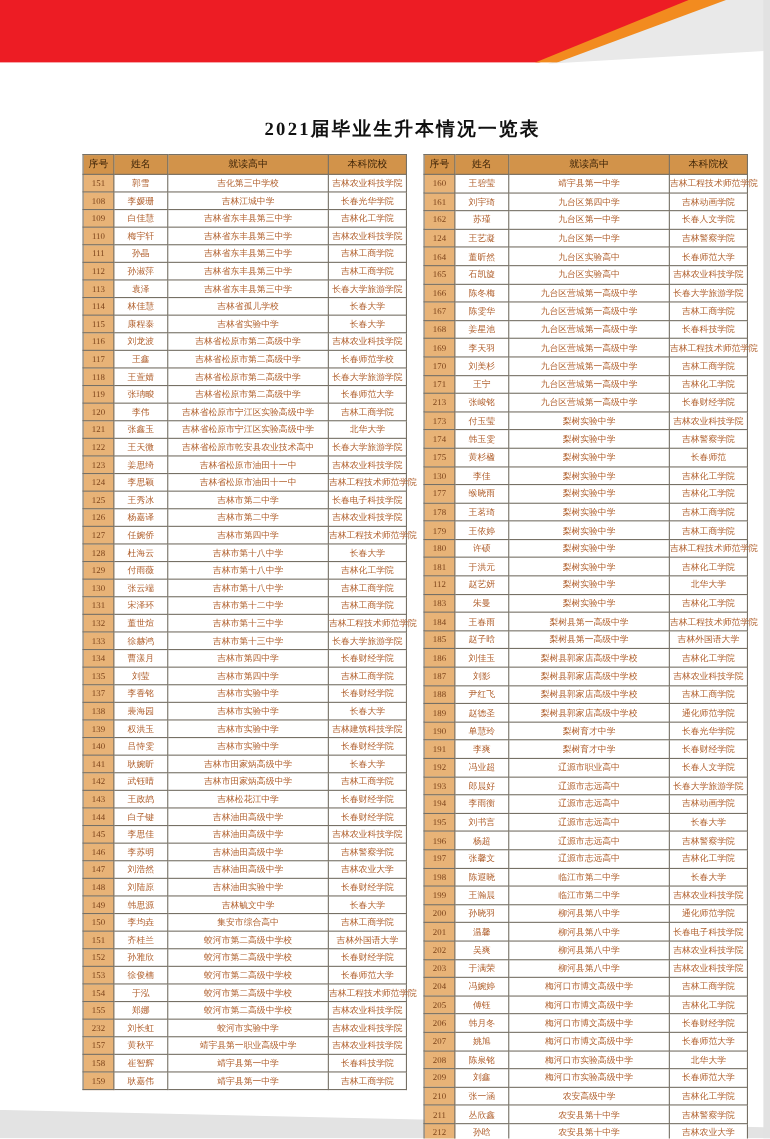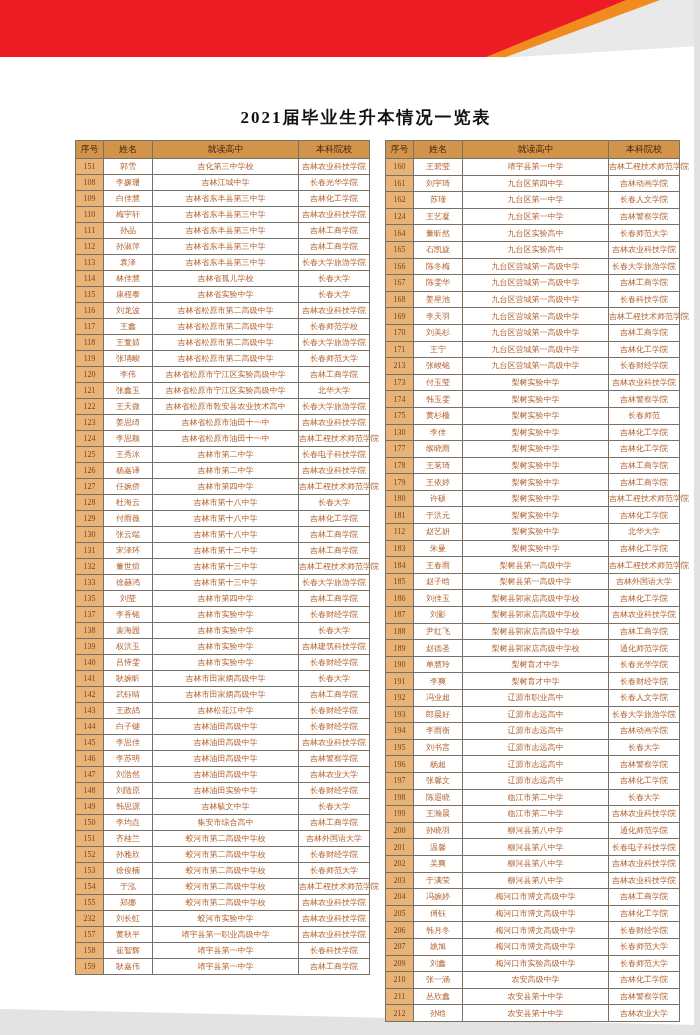--- a/index.html
+++ b/index.html
@@ -234,20 +234,26 @@
           <td class="c2">吉林市第十三中学</td>
           <td class="c3">吉林工程技术师范学院</td>
         </tr>
         <tr>
           <td class="c0">133</td>
           <td class="c1">徐赫鸿</td>
           <td class="c2">吉林市第十三中学</td>
           <td class="c3">长春大学旅游学院</td>
         </tr>
         <tr>
+          <td class="c0">134</td>
+          <td class="c1">曹漾月</td>
+          <td class="c2">吉林市第四中学</td>
+          <td class="c3">长春财经学院</td>
+        </tr>
+        <tr>
           <td class="c0">135</td>
           <td class="c1">刘莹</td>
           <td class="c2">吉林市第四中学</td>
           <td class="c3">吉林工商学院</td>
         </tr>
         <tr>
           <td class="c0">137</td>
           <td class="c1">李香铭</td>
           <td class="c2">吉林市实验中学</td>
           <td class="c3">长春财经学院</td>
@@ -679,20 +685,26 @@
           <td class="c2">梅河口市博文高级中学</td>
           <td class="c3">长春财经学院</td>
         </tr>
         <tr>
           <td class="c0">207</td>
           <td class="c1">姚旭</td>
           <td class="c2">梅河口市博文高级中学</td>
           <td class="c3">长春师范大学</td>
         </tr>
         <tr>
+          <td class="c0">208</td>
+          <td class="c1">陈泉铭</td>
+          <td class="c2">梅河口市实验高级中学</td>
+          <td class="c3">北华大学</td>
+        </tr>
+        <tr>
           <td class="c0">209</td>
           <td class="c1">刘鑫</td>
           <td class="c2">梅河口市实验高级中学</td>
           <td class="c3">长春师范大学</td>
         </tr>
         <tr>
           <td class="c0">210</td>
           <td class="c1">张一涵</td>
           <td class="c2">农安高级中学</td>
           <td class="c3">吉林化工学院</td>

